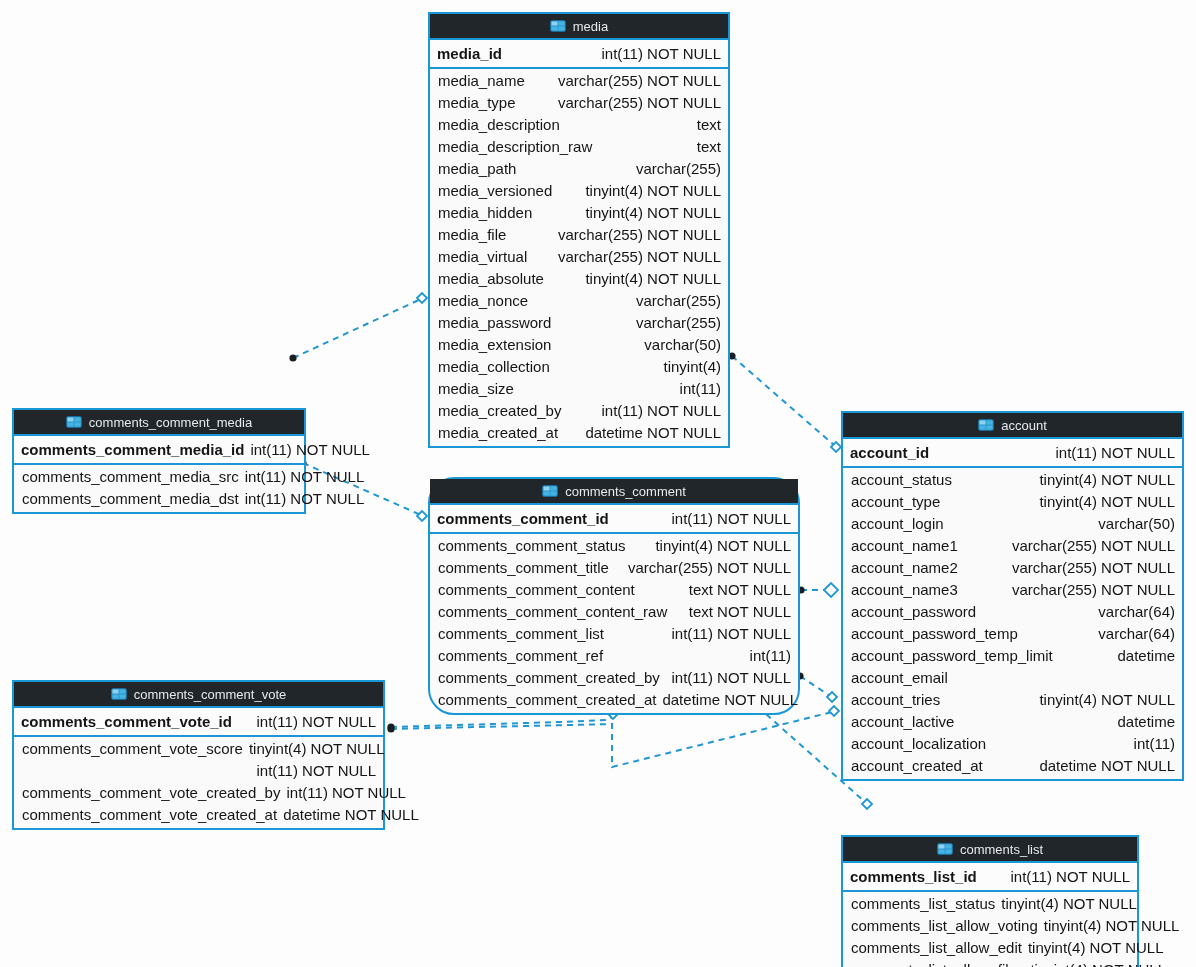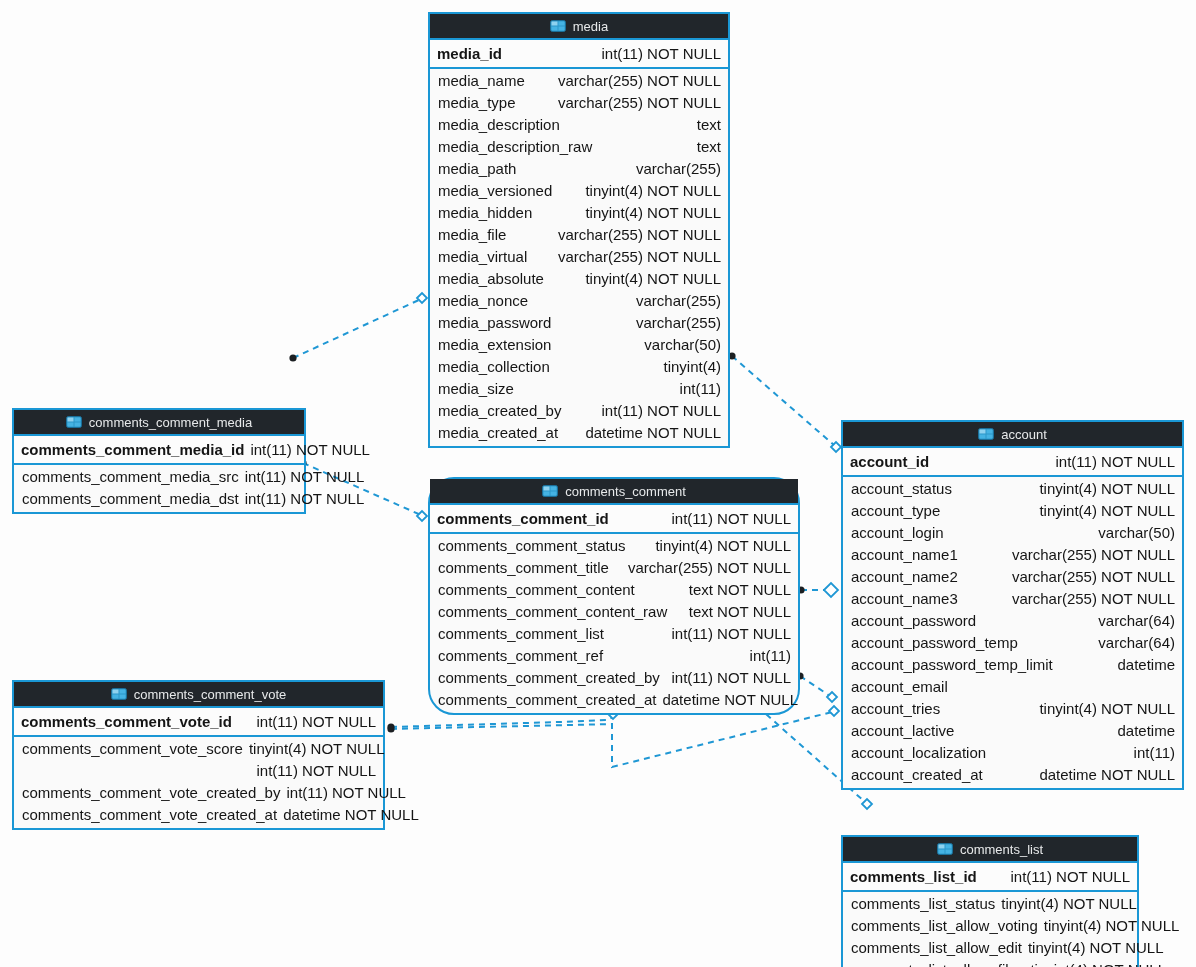--- a/index.html
+++ b/index.html
@@ -299,21 +299,21 @@
         <div class="er-row">
           <span class="col-name">comments_comment_vote_created_by</span>
           <span class="col-type">int(11) NOT NULL</span>
         </div>
         <div class="er-row">
           <span class="col-name">comments_comment_vote_created_at</span>
           <span class="col-type">datetime NOT NULL</span>
         </div>
       </div>
   </div>
-    <div class="er-table" style="left: 841px; top: 420px; width: 343px;">
+    <div class="er-table" style="left: 841px; top: 411px; width: 343px;">
     <div class="er-header">
       <span class="tbl-icon">
         <svg width="16" height="12" viewBox="0 0 16 12">
           <rect x="0.5" y="0.5" width="15" height="11" rx="2" fill="#2d97c8" stroke="#1a6f99"></rect>
           <rect x="1.5" y="1.5" width="6" height="4" fill="#8ed2ef"></rect>
           <rect x="8.5" y="1.5" width="6" height="4" fill="#45b3e3"></rect>
           <rect x="1.5" y="6.5" width="6" height="4" fill="#45b3e3"></rect>
           <rect x="8.5" y="6.5" width="6" height="4" fill="#45b3e3"></rect>
         </svg>
       </span>

